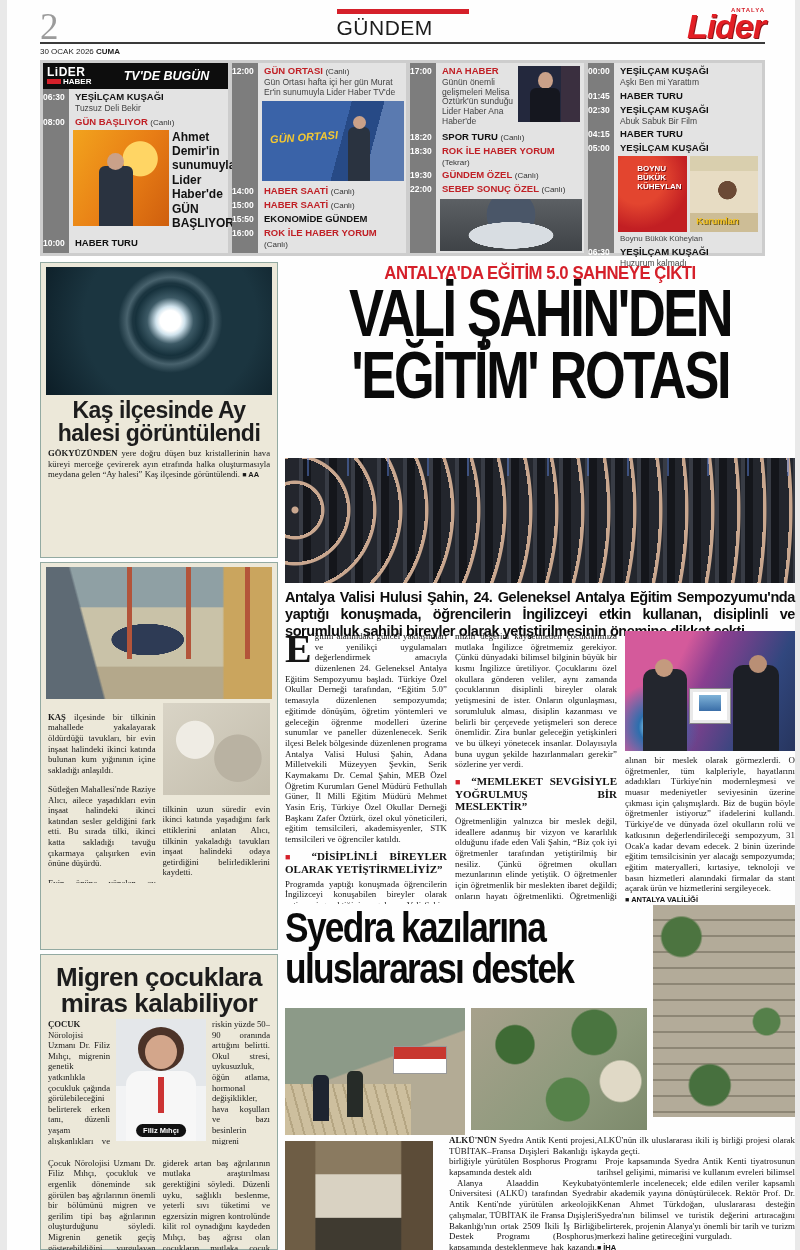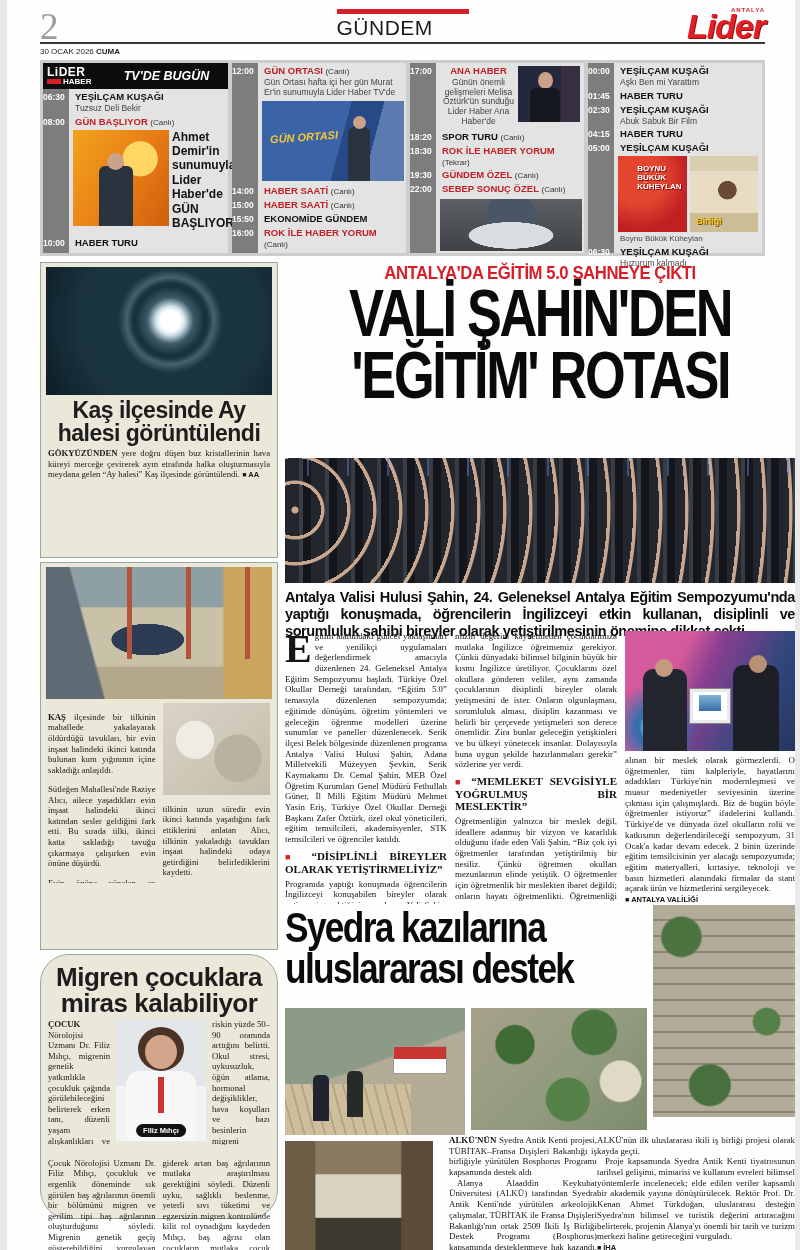--- a/index.html
+++ b/index.html
@@ -266,21 +266,21 @@
       <div class="row" style="margin-bottom:4px;">
         <span class="t">16:00</span>
         <span class="c"><span class="ti red">ROK İLE HABER YORUM</span>
           <span class="nt">(Canlı)</span></span>
       </div>
     </div>
 
     <div class="tvcol">
       <div class="row">
         <span class="t">17:00</span>
-        <span class="c" style="display:flex;gap:3px;text-align:center;">
+        <span class="c" style="display:flex;gap:3px;">
           <span><span class="ti red">ANA HABER</span>
             <div class="desc">Günün önemli gelişmeleri Melisa Öztürk'ün sunduğu Lider Haber Ana Haber'de</div></span>
           <span class="ph ph-melisa">
             <span class="head" style="left:20px;top:6px;width:15px;height:17px;"></span>
             <span class="fig" style="left:12px;top:22px;width:30px;height:34px;background:#15171f;"></span>
           </span>
         </span>
       </div>
       <div class="row">
         <span class="t">18:20</span>
@@ -326,21 +326,21 @@
       </div>
       <div class="row">
         <span class="t">05:00</span>
         <span class="c"><span class="ti">YEŞİLÇAM KUŞAĞI</span></span>
       </div>
       <div class="posters">
         <div class="ph ph-post1">
           <span>BOYNU BÜKÜK KÜHEYLAN</span>
         </div>
         <div class="ph ph-post2">
-          <span>Birliği</span>
+          <span>Kurumları</span>
         </div>
       </div>
       <div class="pcap">Boynu Bükük Küheylan</div>
       <div class="spacer"></div>
       <div class="row" style="margin-bottom:4px;">
         <span class="t">06:30</span>
         <span class="c"><span class="ti">YEŞİLÇAM KUŞAĞI</span><br>
           <span class="sub">Huzurum kalmadı</span></span>
       </div>
     </div>
@@ -373,21 +373,21 @@
 
         </div>
         <div>
           <div class="ph ph-sand"></div>
           <p class="ni">tilkinin uzun süredir evin ikinci katında yaşadığını fark ettiklerini anlatan Alıcı, tilkinin yakaladığı tavukları inşaat halindeki odaya getirdiğini belirlediklerini kaydetti.</p>
 
         </div>
       </div>
     </div>
 
-    <div class="sbox" style="top:692px;height:265px;border-radius:29px;">
+    <div class="sbox" style="top:692px;height:296px;">
       <h2 style="font-size:26px;">Migren çocuklara miras kalabiliyor</h2>
       <div style="display:flex;gap:6px;height:126px;overflow:hidden;">
         <div class="stext" style="width:62px;overflow:hidden;">
           <span class="lead">ÇOCUK</span>
           <span>Nörolojisi Uzmanı Dr. Filiz Mıhçı, migrenin genetik yatkınlıkla çocukluk çağında görülebileceğini belirterek erken tanı, düzenli yaşam alışkanlıkları ve uzman takibinin önemine dikkat çekti.</span>
         </div>
         <div class="ph ph-doc">
           <div class="hair"></div>
           <div class="face"></div>
           <div class="coat"></div>

